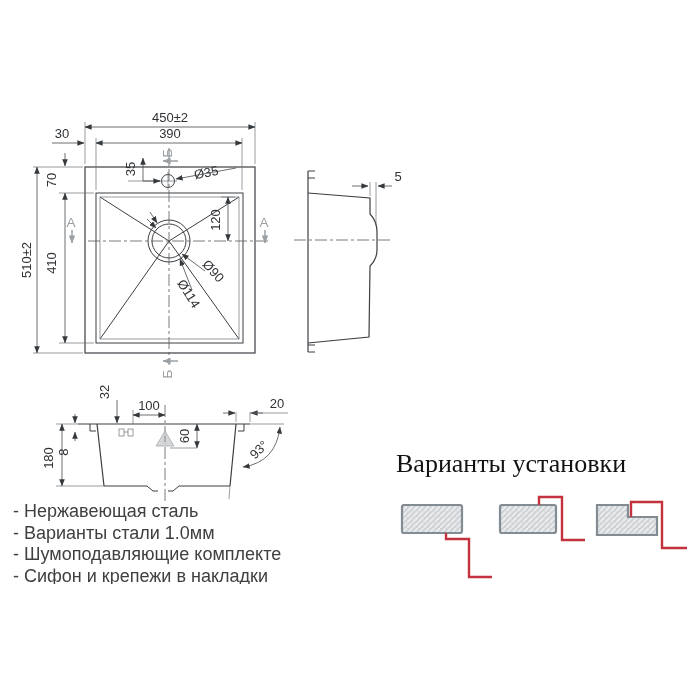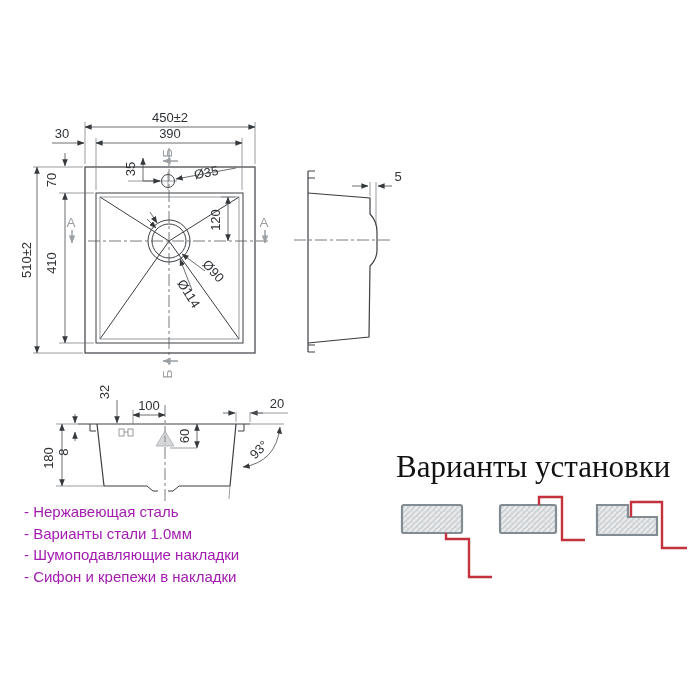--- a/index.html
+++ b/index.html
@@ -6,23 +6,23 @@
   #stage{position:relative;width:700px;height:584px;background:#ffffff;overflow:hidden;
          font-family:"Liberation Sans",sans-serif;}
   svg{position:absolute;left:0;top:0;}
   .ol{stroke:#3c3f43;stroke-width:1.2;fill:none;}
   .ml{stroke:#3c3f43;stroke-width:1;fill:none;}
   .dl{stroke:#46494d;stroke-width:.8;fill:none;}
   .tl{stroke:#6d7175;stroke-width:.7;fill:none;}
   .cl{stroke:#55585c;stroke-width:.8;fill:none;stroke-dasharray:12 3 3 3;}
   .dt{font-family:"Liberation Sans",sans-serif;font-size:13px;fill:#2f3235;}
   .sec{font-family:"Liberation Sans",sans-serif;font-size:13.5px;fill:#9aa0a4;}
-  .notes{position:absolute;left:24px;top:501px;color:#a21caf;font-size:15px;line-height:21.5px;}
+  .notes{position:absolute;left:13px;top:501px;color:#404040;font-size:18px;line-height:21.5px;}
   .install-title{position:absolute;left:396px;top:449px;color:#121212;
-                 font-family:"Liberation Serif",serif;font-size:31px;}
+                 font-family:"Liberation Serif",serif;font-size:26px;}
 </style>
 </head>
 <body>
 
 <div id="stage">
 
 <svg width="700" height="700" viewBox="0 0 700 700">
   <defs>
     <marker id="mA" viewBox="0 0 10 8" refX="9.5" refY="4" markerWidth="9" markerHeight="7" orient="auto-start-reverse">
       <path d="M0,0L10,4L0,8Z" fill="#36393c"></path>
@@ -259,19 +259,19 @@
     <g>
       <path d="M597,505 H628 V517 H657 V535 H597 Z" fill="url(#hatch)" stroke="#838c92" stroke-width="2.2"></path>
       <path d="M631,517 V502 H662 V548 H687" fill="none" stroke="#c4323e" stroke-width="2.4"></path>
     </g>
   </g>
 </svg>
 
   <div class="notes">
     <div>- Нержавеющая сталь</div>
     <div>- Варианты стали 1.0мм</div>
-    <div>- Шумоподавляющие накладки</div>
+    <div>- Шумоподавляющие комплекте</div>
     <div>- Сифон и крепежи в накладки</div>
   </div>
 
   <div class="install-title">Варианты установки</div>
 
 </div>
 
 </body></html>

